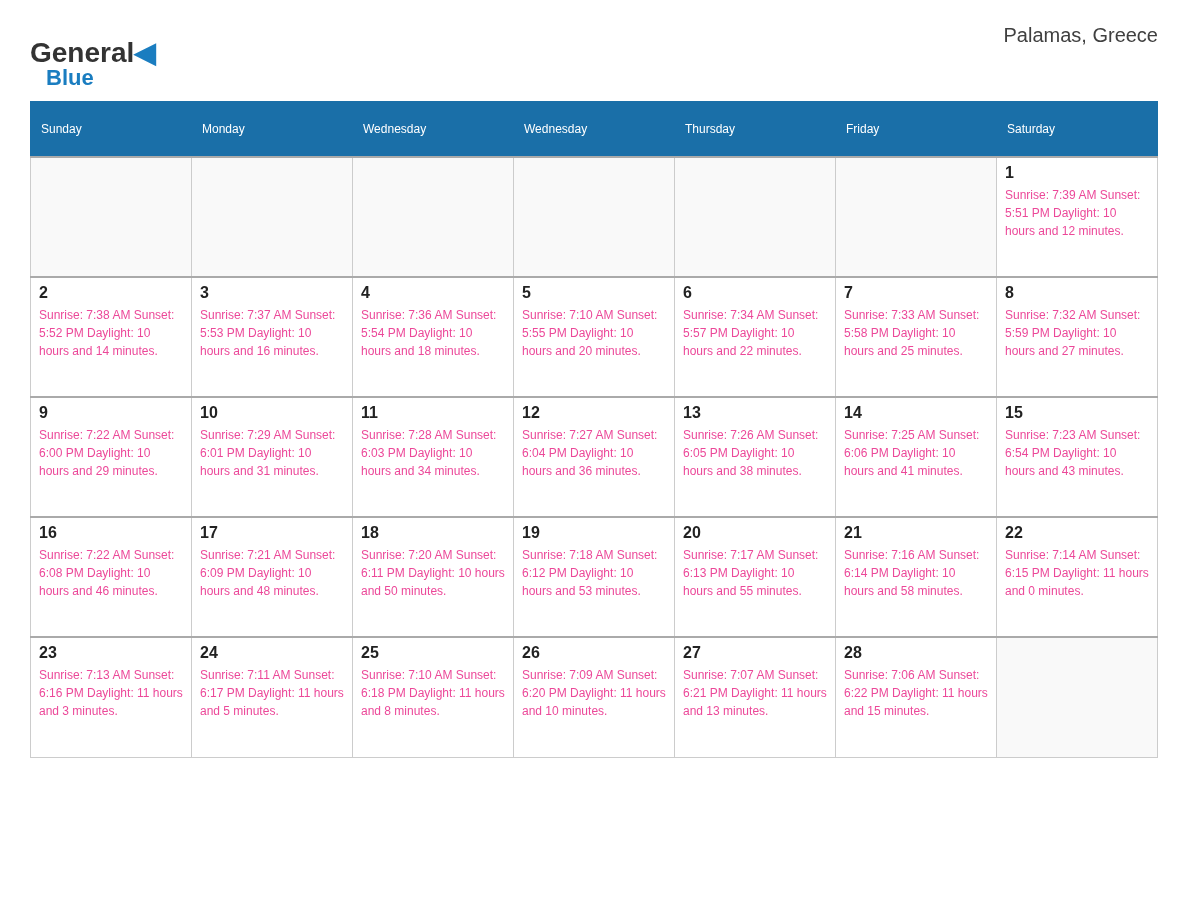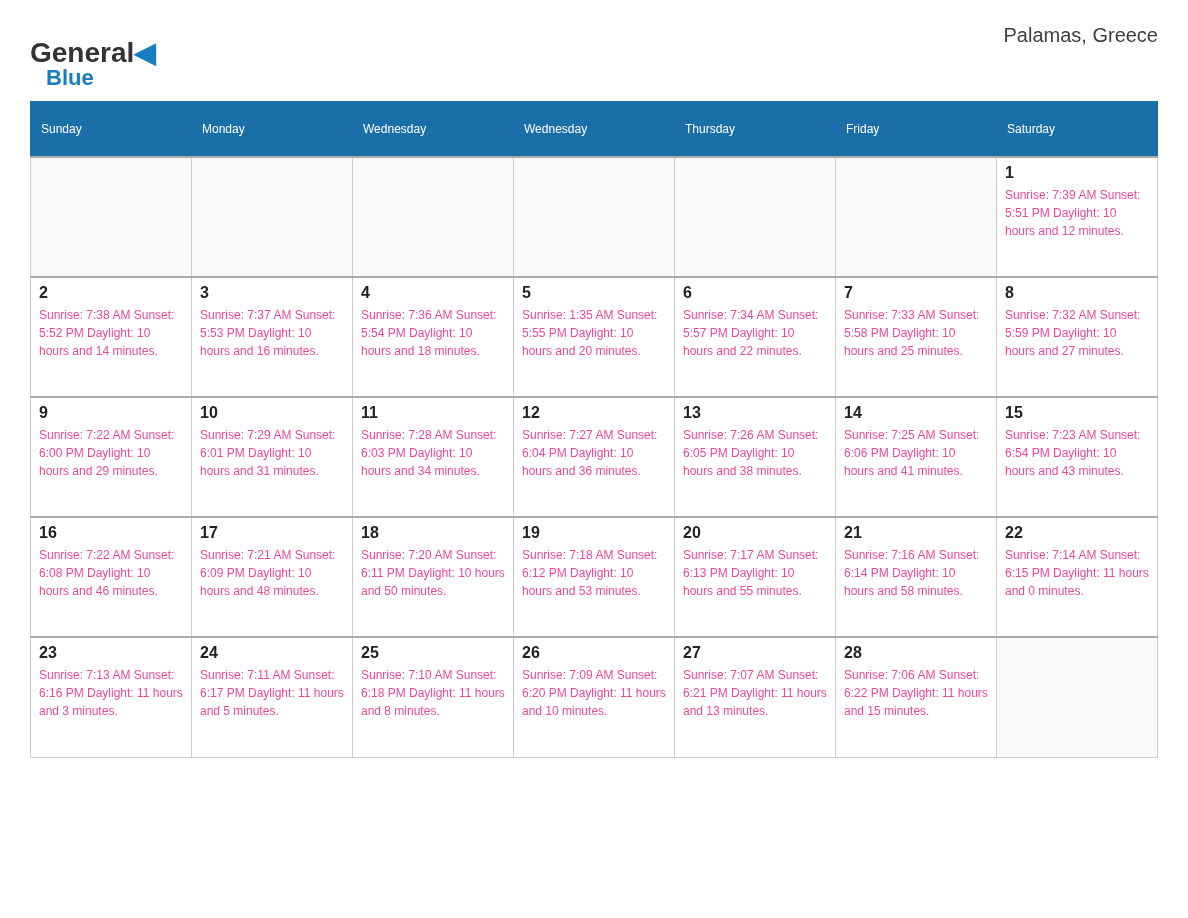--- a/index.html
+++ b/index.html
@@ -151,21 +151,21 @@
 Daylight: 10 hours and 16 minutes.</div>
         </td>
         <td>
           <span class="day-number">4</span>
           <div class="day-info">Sunrise: 7:36 AM
 Sunset: 5:54 PM
 Daylight: 10 hours and 18 minutes.</div>
         </td>
         <td>
           <span class="day-number">5</span>
-          <div class="day-info">Sunrise: 1:35 AM
+          <div class="day-info">Sunrise: 7:10 AM
 Sunset: 5:55 PM
 Daylight: 10 hours and 20 minutes.</div>
         </td>
         <td>
           <span class="day-number">6</span>
           <div class="day-info">Sunrise: 7:34 AM
 Sunset: 5:57 PM
 Daylight: 10 hours and 22 minutes.</div>
         </td>
         <td>

